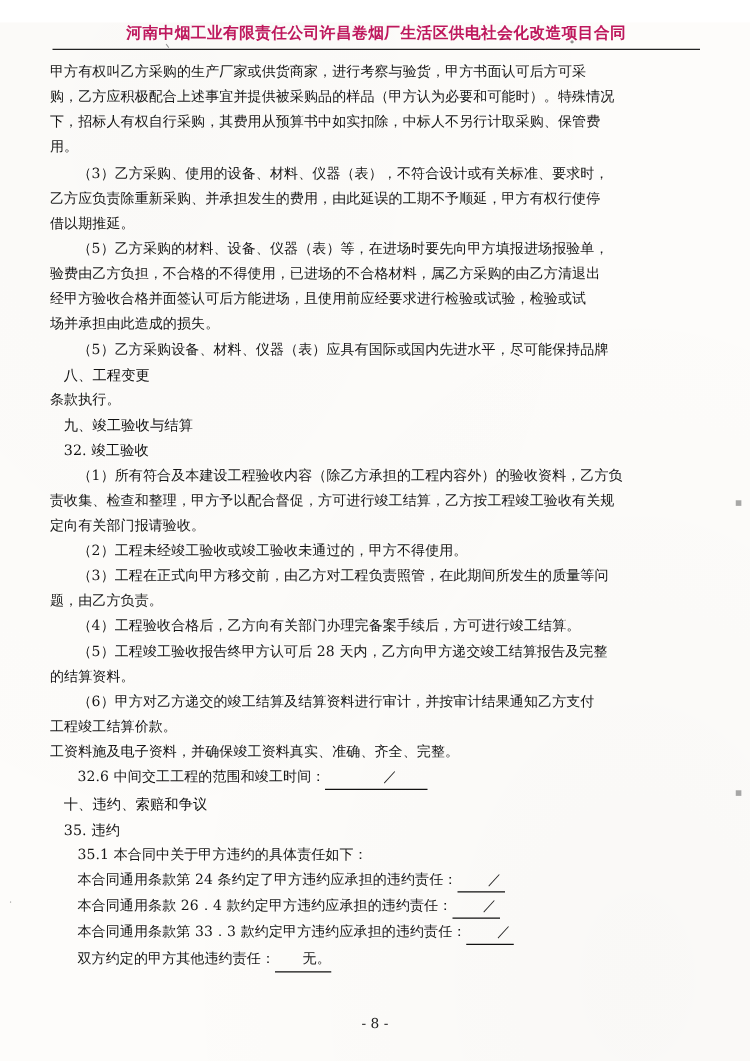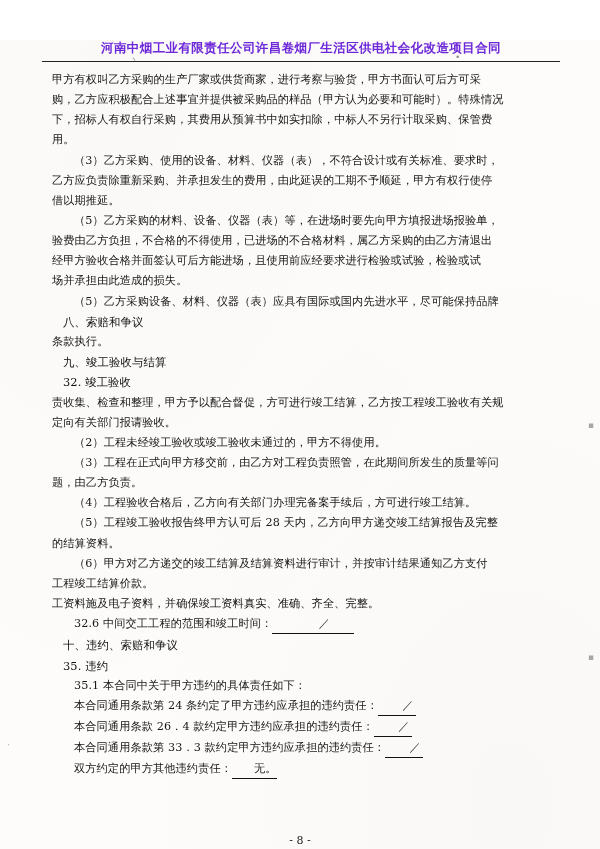--- a/index.html
+++ b/index.html
@@ -41,35 +41,35 @@
     width: 600px;
     height: 22px;
   }
   .mark {
     position: absolute;
     color: #3a3a3a;
     font-size: 9px;
     opacity: .55;
   }
   .doc-title {
-    margin-top: 40px;
+    margin-top: 18px;
     text-align: center;
     font-family: "DejaVu Serif", serif;
     font-size: 12.5px;
     font-weight: bold;
     letter-spacing: .4px;
-    color: #6d28d9;
+    color: #be185d;
     padding-bottom: 4px;
   }
   .rule {
     border-bottom: 1.6px solid #222;
     margin: 0 2px 9px 2px;
   }
   p {
-    margin: 0 0 2px 12px;
+    margin: 0 0 2px 0;
     font-family: "DejaVu Serif", serif;
     font-size: 11.2px;
     line-height: 1.62;
     color: #161616;
     text-align: justify;
     letter-spacing: .1px;
   }
   .ind0 { text-indent: 0; }
   .ind1 { text-indent: 22px; }
   .ind2 { text-indent: 11px; }
@@ -144,26 +144,27 @@
     <p class="ind0">乙方应负责除重新采购、并承担发生的费用，由此延误的工期不予顺延，甲方有权行使停</p>
     <p class="ind0">借以期推延。</p>
 
     <p class="ind1">（5）乙方采购的材料、设备、仪器（表）等，在进场时要先向甲方填报进场报验单，</p>
     <p class="ind0">验费由乙方负担，不合格的不得使用，已进场的不合格材料，属乙方采购的由乙方清退出</p>
     <p class="ind0">经甲方验收合格并面签认可后方能进场，且使用前应经要求进行检验或试验，检验或试</p>
     <p class="ind0">场并承担由此造成的损失。</p>
 
     <p class="ind1">（5）乙方采购设备、材料、仪器（表）应具有国际或国内先进水平，尽可能保持品牌</p>
 
-    <p class="ind2 sec">八、索赔和争议</p>
+    <p class="ind2 sec">八、工程变更</p>
     <p class="ind0">条款执行。</p>
 
     <p class="ind2 sec">九、竣工验收与结算</p>
     <p class="ind2 sec">32.   竣工验收</p>
 
+    <p class="ind1">（1）所有符合及本建设工程验收内容（除乙方承担的工程内容外）的验收资料，乙方负</p>
     <p class="ind0">责收集、检查和整理，甲方予以配合督促，方可进行竣工结算，乙方按工程竣工验收有关规</p>
     <p class="ind0">定向有关部门报请验收。</p>
 
     <p class="ind1">（2）工程未经竣工验收或竣工验收未通过的，甲方不得使用。</p>
 
     <p class="ind1">（3）工程在正式向甲方移交前，由乙方对工程负责照管，在此期间所发生的质量等问</p>
     <p class="ind0">题，由乙方负责。</p>
 
     <p class="ind1">（4）工程验收合格后，乙方向有关部门办理完备案手续后，方可进行竣工结算。</p>
 

